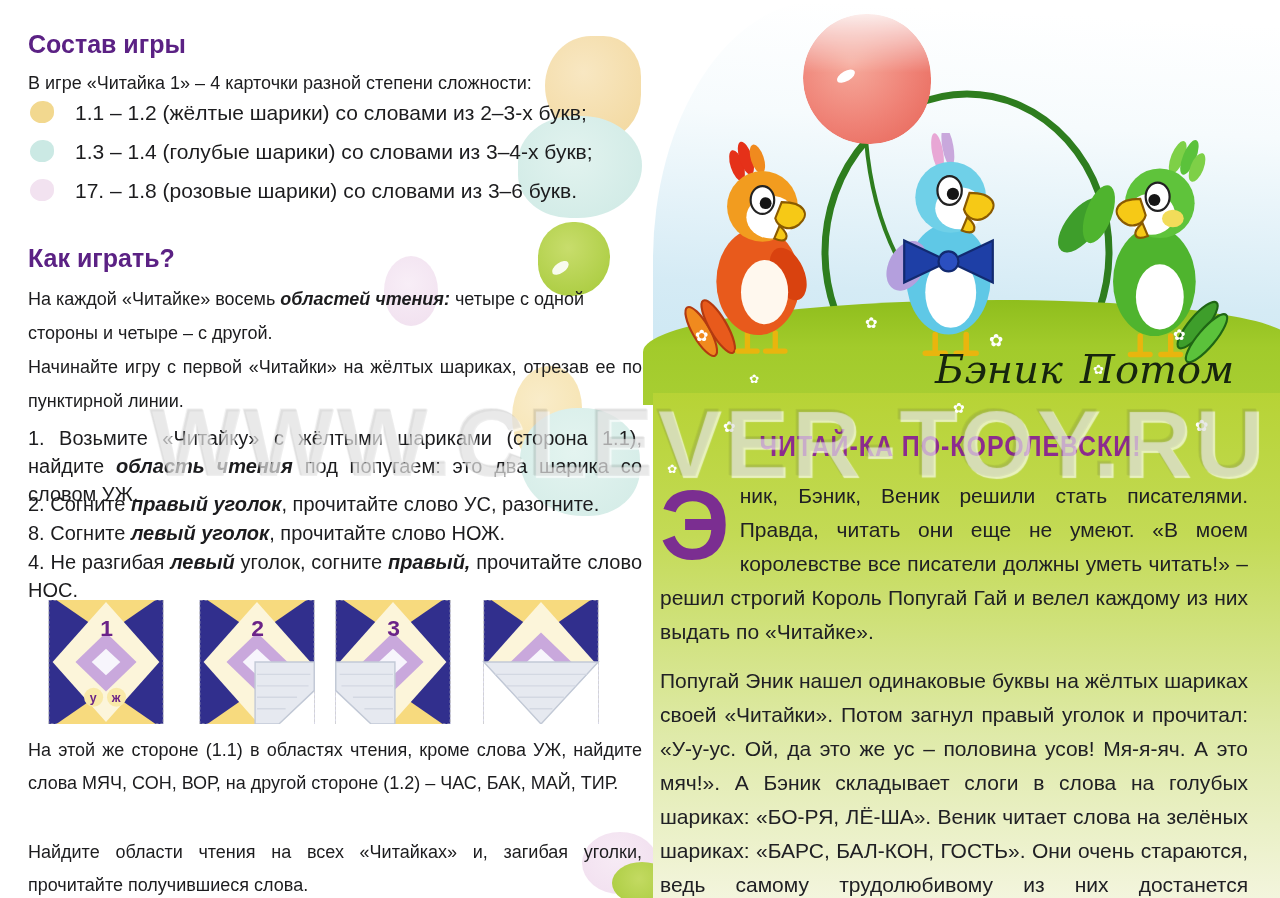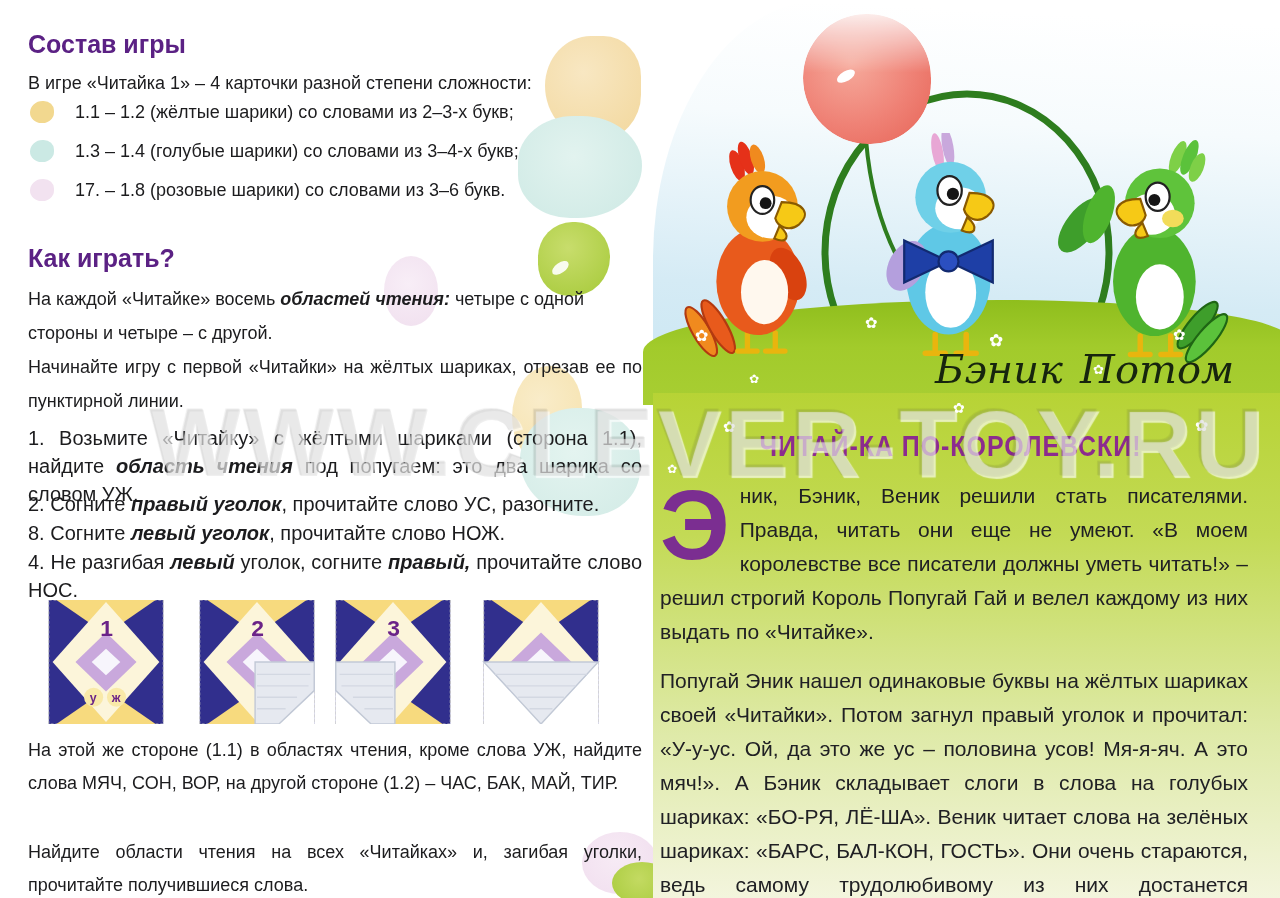--- a/index.html
+++ b/index.html
@@ -21,21 +21,21 @@
   .blob{position:absolute;z-index:0;pointer-events:none;}
   .blob .hl{position:absolute;left:18%;top:55%;width:26%;height:14%;
     background:#fff;border-radius:50%;transform:rotate(-35deg);opacity:.9;}
   
   .leftcol{position:absolute;left:28px;top:0;width:614px;z-index:2;}
   .h-purple{position:absolute;left:0;font-weight:700;font-size:25px;color:#5B2184;}
   .t{position:absolute;left:0;width:614px;font-size:18px;line-height:34px;}
   .just{text-align:justify;}
   .sg-b{font-weight:700;} .sg-i{font-style:italic;font-weight:bold;}
   .bullets{position:absolute;left:0;top:96px;width:614px;list-style:none;margin:0;padding:0;}
-  .bullets li{position:relative;height:39px;padding-left:47px;font-size:18px;line-height:33px;}
+  .bullets li{position:relative;height:39px;padding-left:47px;font-size:21px;line-height:33px;}
   .bullet-blob{position:absolute;left:2px;top:5px;width:24px;height:22px;
     border-radius:55% 45% 50% 50%;}
   .steps{font-size:20px;line-height:28px;}
   
   .card{position:absolute;top:600px;width:122px;height:124px;}
   .card svg{width:100%;height:100%;display:block;}
   .card-num{font:700 24px "Liberation Sans",sans-serif;fill:#6B2387;}
   .card-letter{font:700 13px "Liberation Sans",sans-serif;fill:#6B2387;}
   
   .rightpanel{position:absolute;left:653px;top:0;width:627px;height:898px;z-index:3;}

